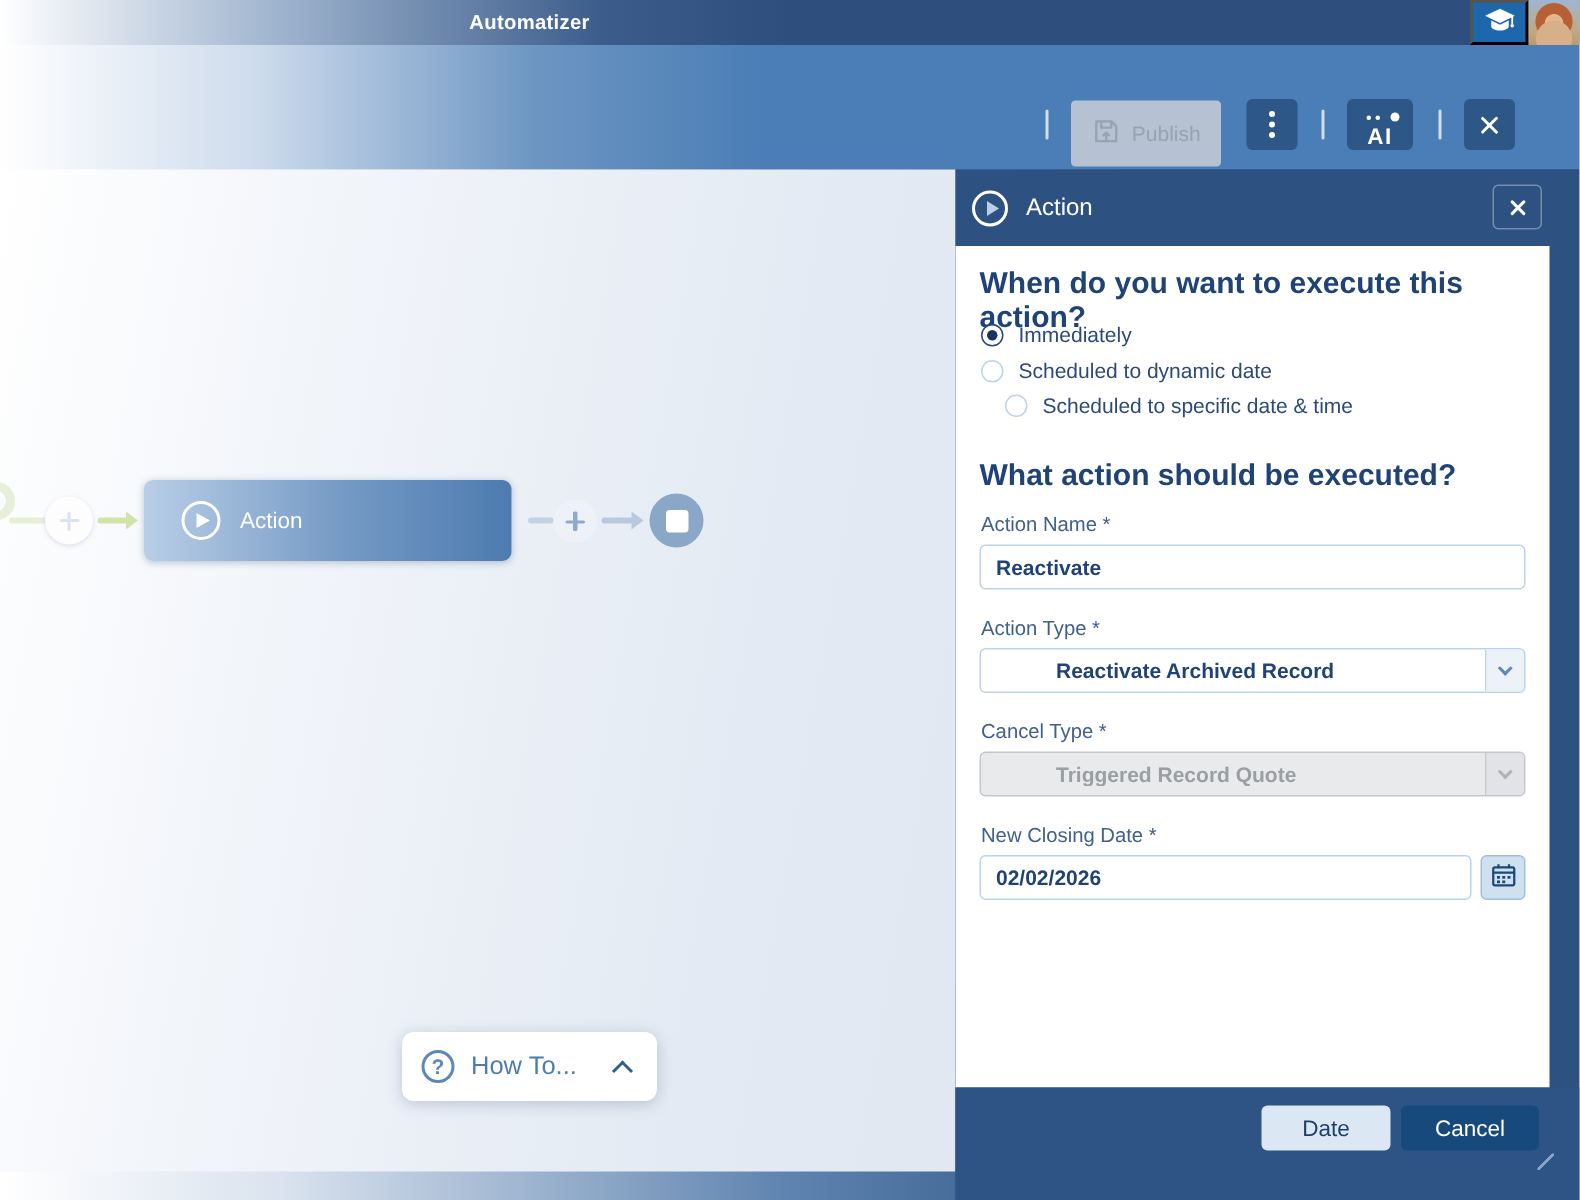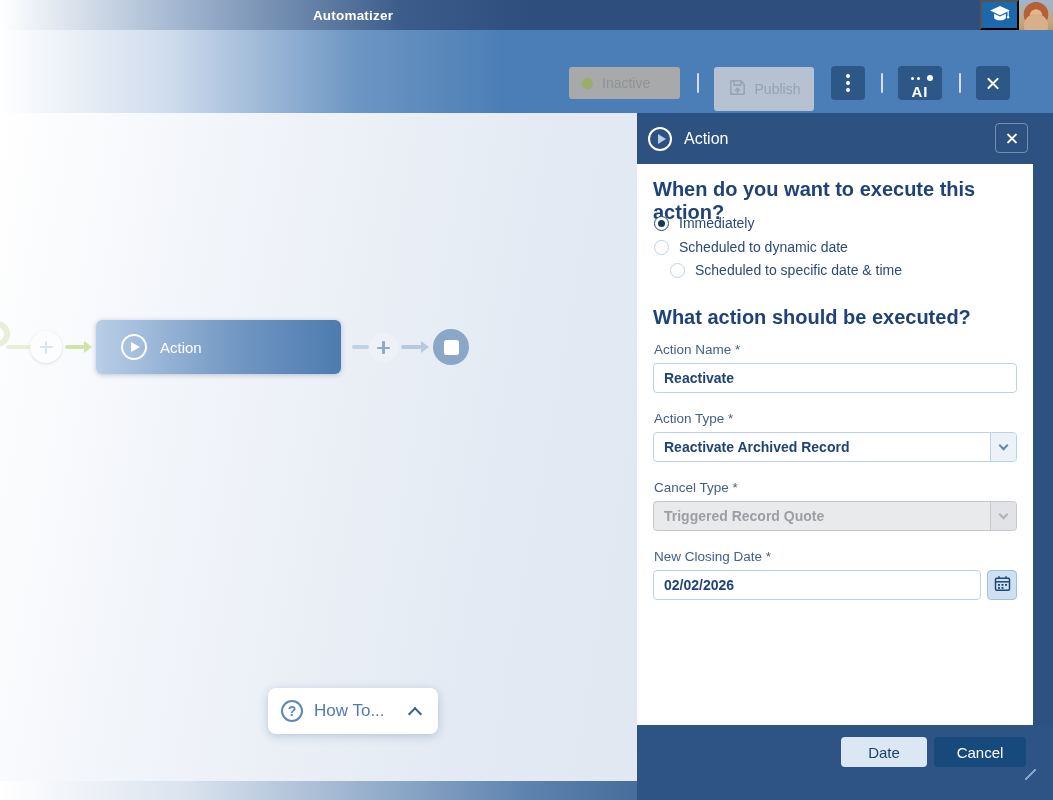--- a/index.html
+++ b/index.html
@@ -120,21 +120,21 @@
   .radio { width:15px; height:15px; border-radius:50%; background:#ffffff; flex:none; }
   .radio.off { border:1.5px solid #bdd3e9; }
   .radio.on { border:1.5px solid #27497b; display:flex; align-items:center; justify-content:center; }
   .radio.on i { width:7px; height:7px; border-radius:50%; background:#16355f; }
   .radio-label { color:#2c4a78; font-size:14px; }
   .field-label { position:absolute; left:17px; color:#42608c; font-size:13.5px; }
   .text-input { position:absolute; left:16px; width:364px; height:30px; border:1px solid #b9d3ea;
                 border-radius:4px; padding:0 10px; color:#1f4376; font-size:14px; font-weight:700;
                 font-family:"Liberation Sans", sans-serif; background:#ffffff; outline:none; }
   .select { position:absolute; left:16px; width:364px; height:30px; border:1px solid #b9d3ea;
-            border-radius:4px; background:#ffffff; display:flex; align-items:center; cursor:pointer; }
+            border-radius:4px; background:#ffffff; display:flex; align-items:center; cursor:pointer;padding-left:40px; }
   .select .sel-value { flex:1; padding-left:10px; color:#1f4376; font-size:14px; font-weight:700;
                        white-space:nowrap; overflow:hidden; }
   .select .sel-caret { width:26px; align-self:stretch; border-left:1px solid #b9d3ea; background:#edf2f9;
                        border-radius:0 3px 3px 0; display:flex; align-items:center; justify-content:center; }
   .chev-down { width:7px; height:7px; border-right:2px solid #5d87b8; border-bottom:2px solid #5d87b8;
                transform:rotate(45deg); margin-top:-3px; }
   .select.disabled { background:#e9eaec; border-color:#c6c8cb; cursor:default; }
   .select.disabled .sel-value { color:#9b9ea3; }
   .select.disabled .sel-caret { border-left-color:#c6c8cb; background:#e2e3e6; }
   .select.disabled .chev-down { border-color:#aeb1b5; }
@@ -167,24 +167,20 @@
           <path d="M5.5 9.6v4.2c0 1.8 2.9 3.2 6.5 3.2s6.5-1.4 6.5-3.2V9.6l-6.5 3.1-6.5-3.1z"></path>
           <rect x="20.4" y="6.4" width="1.3" height="6.4"></rect>
           <circle cx="21.05" cy="13.6" r="1.3"></circle>
         </svg>
       </span>
     </button>
     <div class="avatar"></div>
   </div>
 
   <div class="toolbar">
-    <button class="btn-inactive">
-      <span class="inactive-dot"></span>
-      <span>Inactive</span>
-    </button>
     <div class="tb-divider" style="left:697px;"></div>
     <button class="btn-publish">
       <span>
         <svg width="19" height="19" viewBox="0 0 20 20" fill="none" stroke="#98a2b0" stroke-width="1.6">
           <path d="M3 3h10.5L17 6.5V17H3z" stroke-linejoin="round"></path>
           <path d="M6.5 3v4.5h7V3"></path>
           <path d="M10 16.5v-5"></path>
           <path d="M7.6 13.3 10 10.9l2.4 2.4" stroke-linejoin="round"></path>
         </svg>
       </span>

